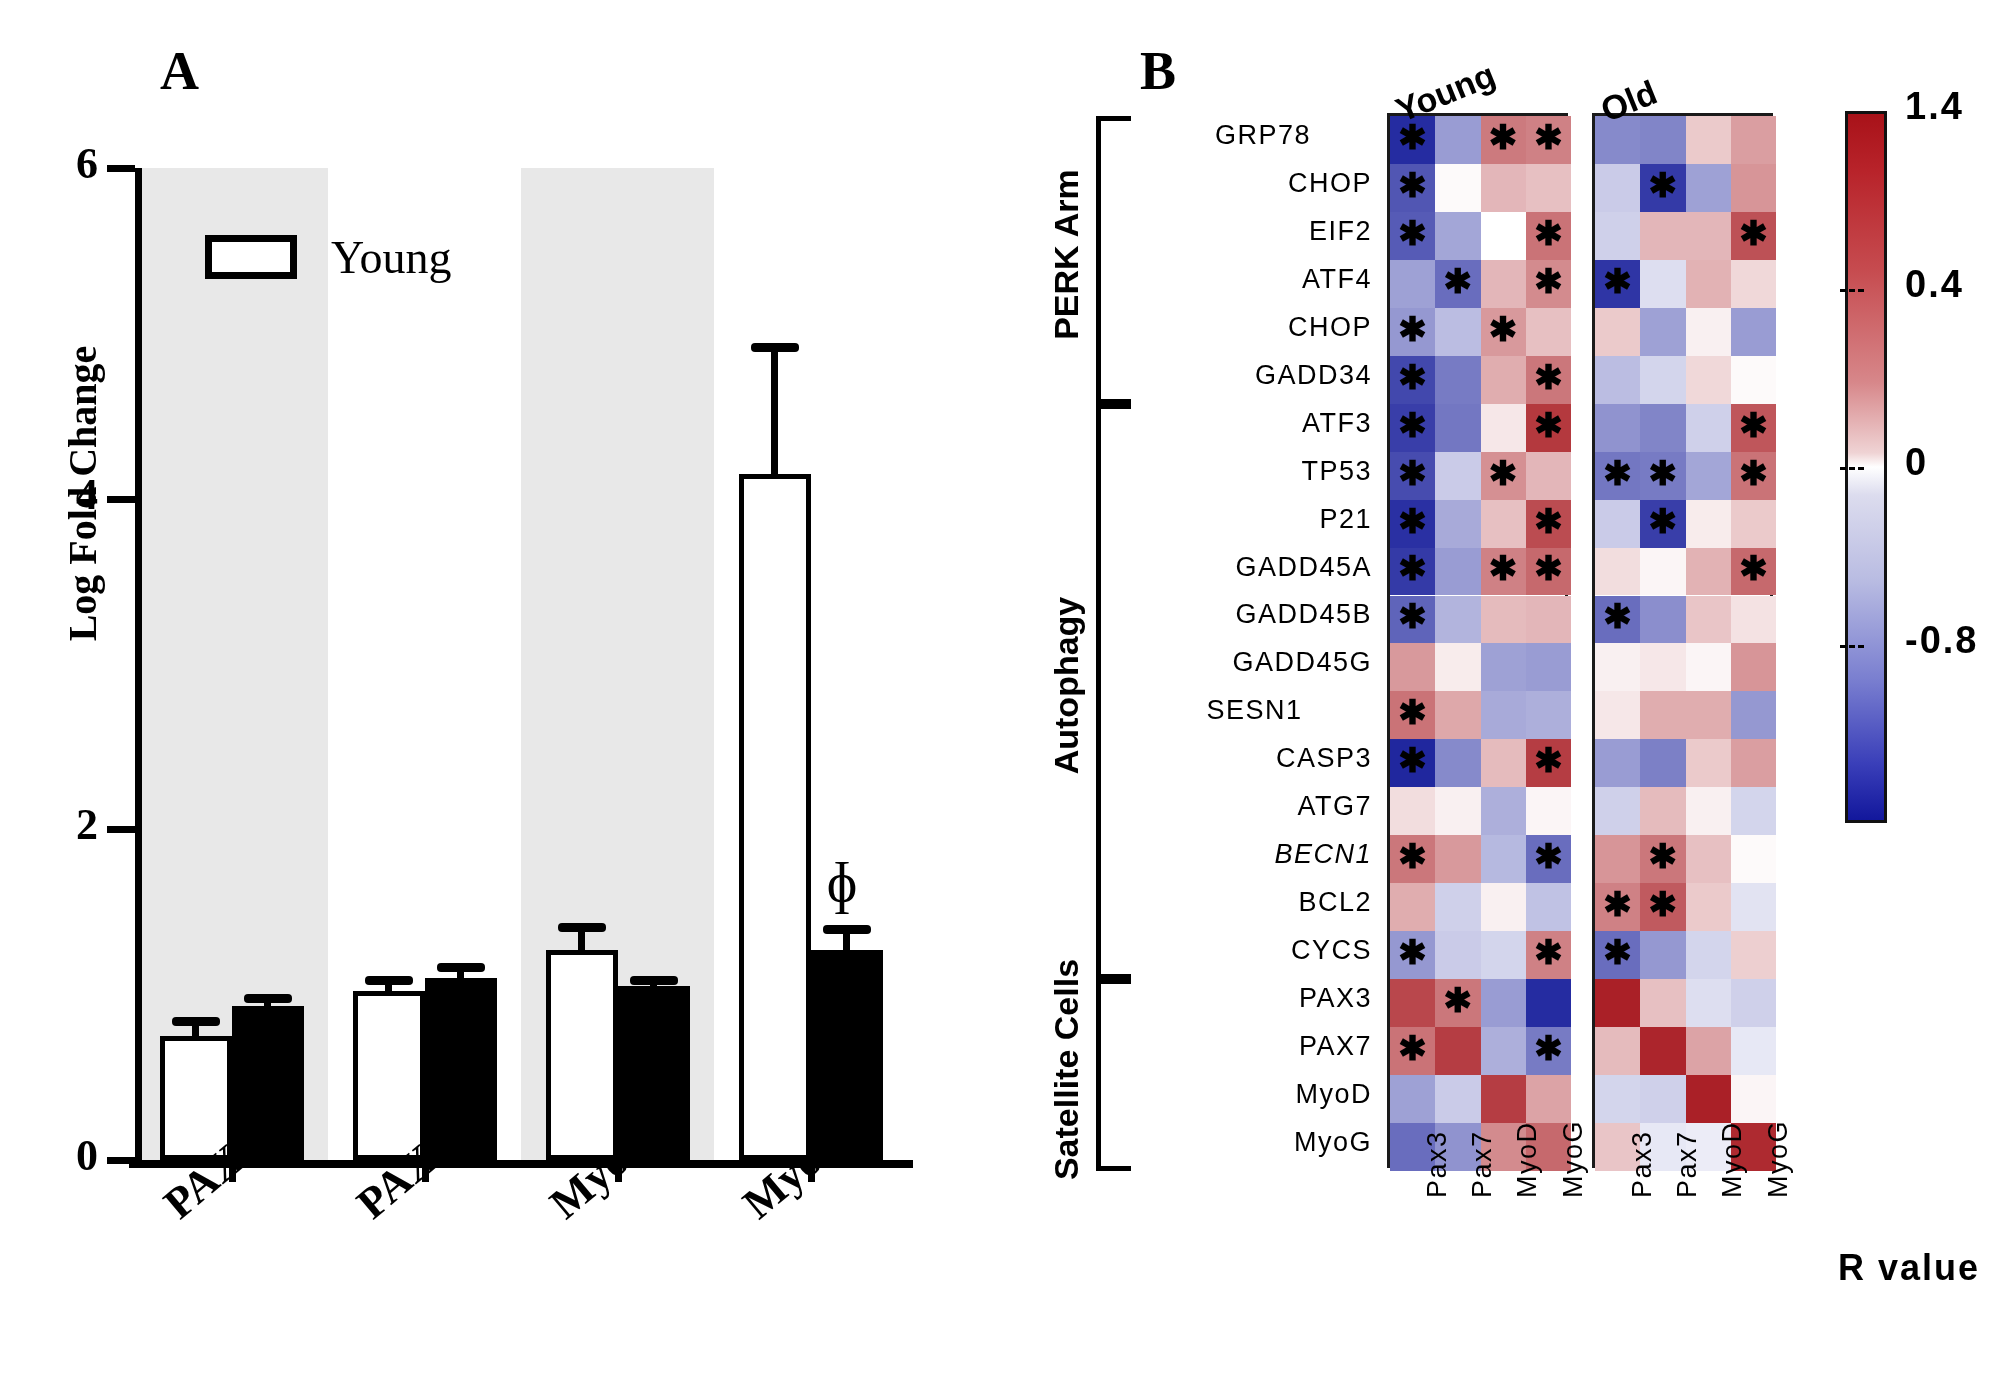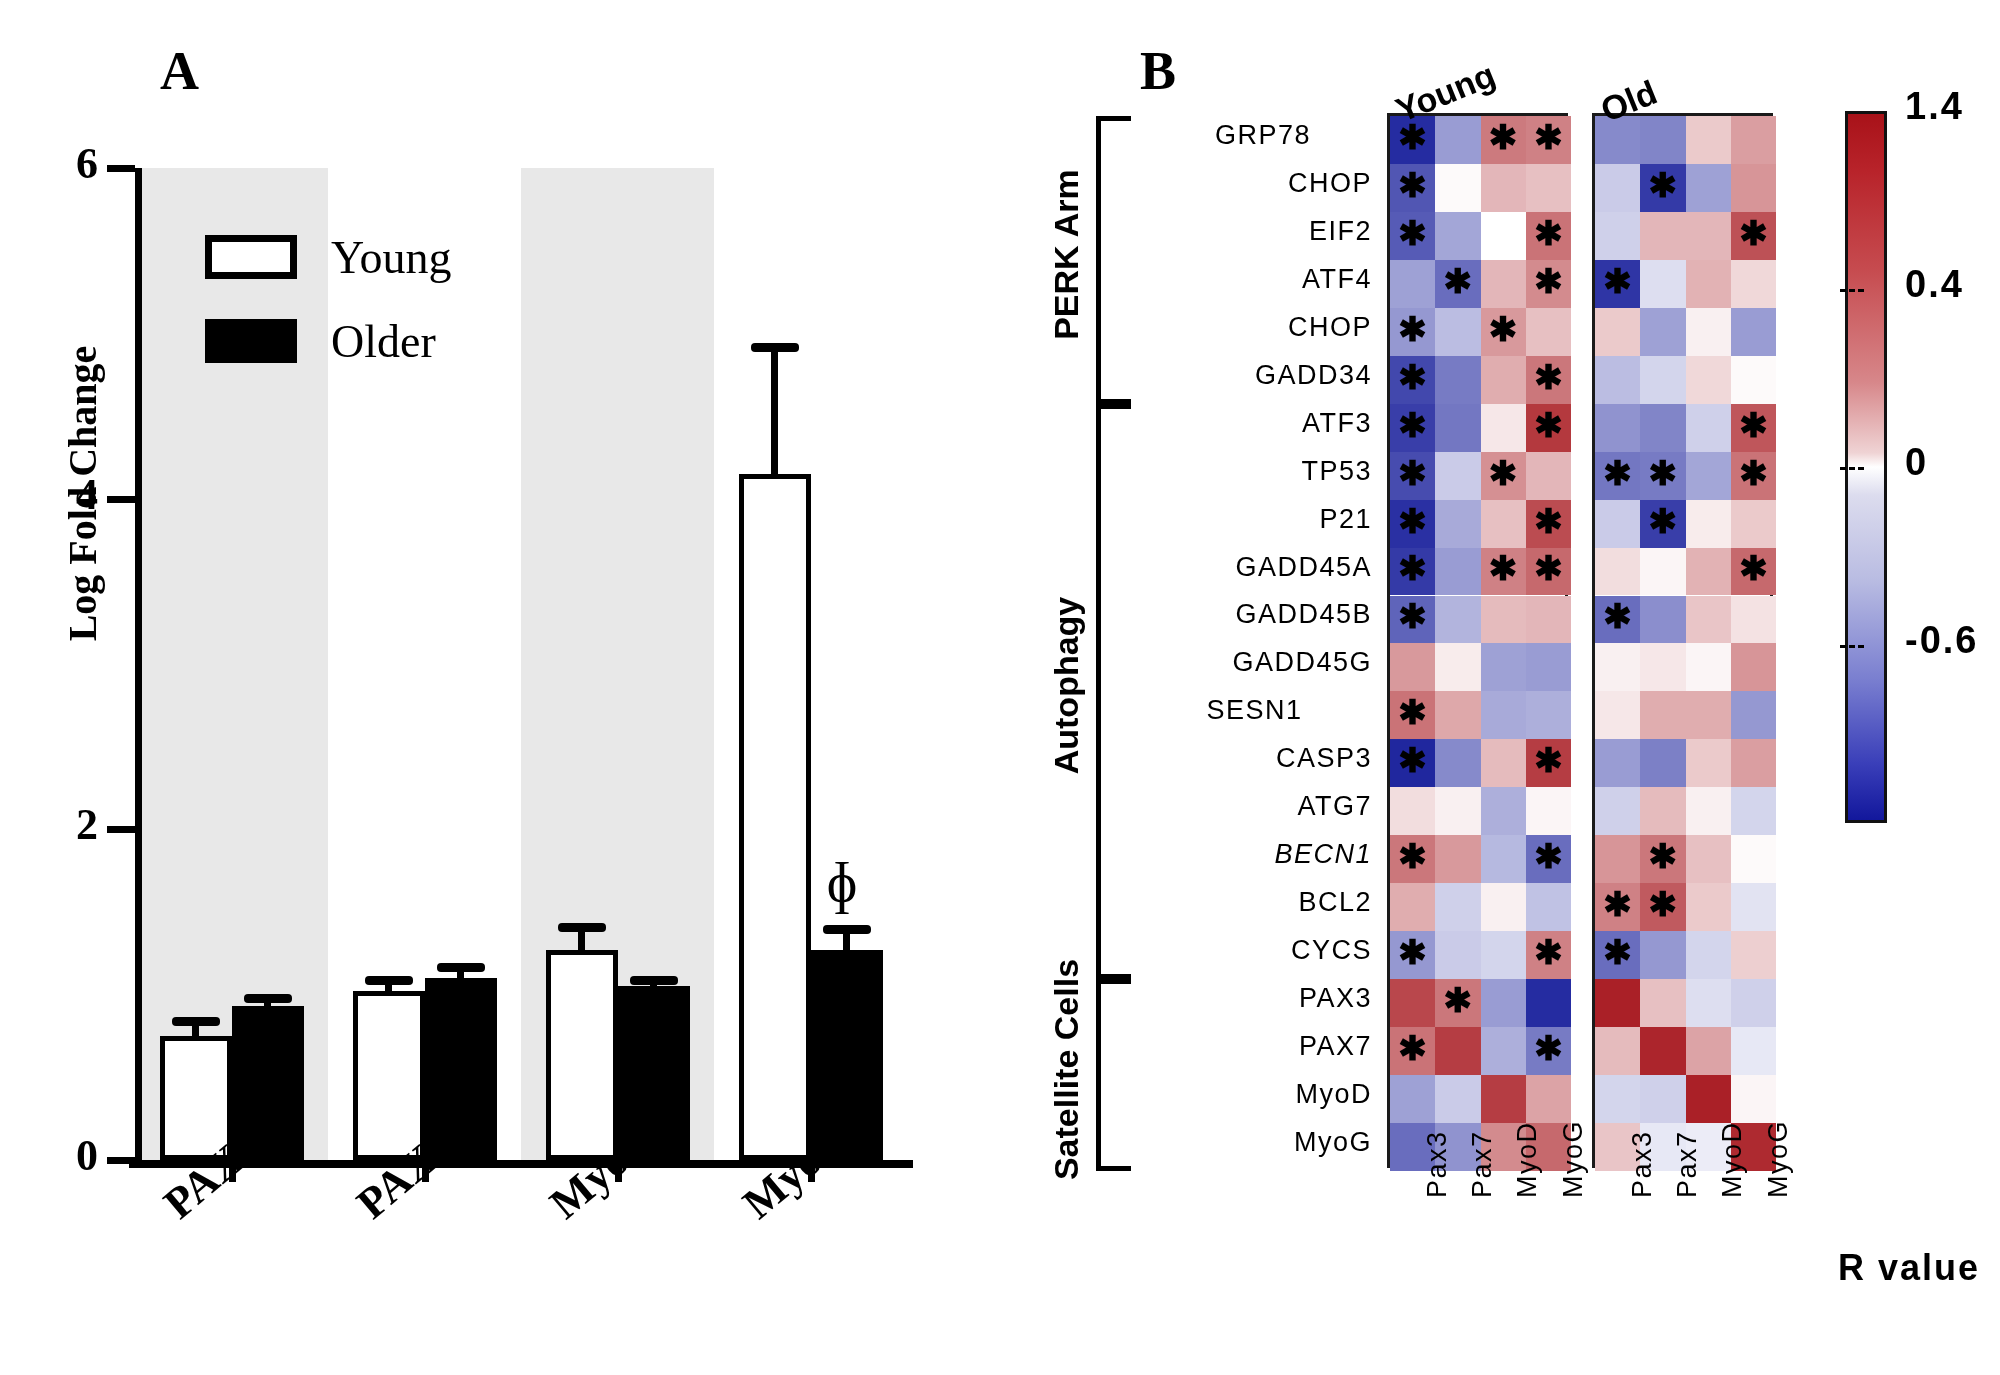--- a/index.html
+++ b/index.html
@@ -115,24 +115,20 @@
       <div class="band" style="left: 0px; width: 193px;"></div>
       <div class="band" style="left: 386px; width: 193px;"></div>
     </div>
   <div id="axis-y"></div>
   <div id="axis-x"></div>
 
   <div id="legend">
     <div class="legend-row">
       <div class="legend-swatch open"></div>
       <div class="legend-text">Young</div>
-    </div>
-    <div class="legend-row">
-      <div class="legend-swatch filled"></div>
-      <div class="legend-text">Older</div>
     </div>
   </div>
 <div class="ytick" style="top: 1157px;"></div>
     <div class="yticklabel" style="top: 1130px;">0</div>
     <div class="ytick" style="top: 826.333px;"></div>
     <div class="yticklabel" style="top: 799.333px;">2</div>
     <div class="ytick" style="top: 495.667px;"></div>
     <div class="yticklabel" style="top: 468.667px;">4</div>
     <div class="ytick" style="top: 165px;"></div>
     <div class="yticklabel" style="top: 138px;">6</div>
@@ -487,13 +483,13 @@
 <div class="bracket" style="left: 1096px; top: 403.7px; height: 565.4px;"></div>
 <div class="brlabel" style="left: 1066px; top: 666.4px; width: 260px; text-align: center; margin-left: -130px;">Autophagy</div>
 <div class="bracket" style="left: 1096px; top: 979.1px; height: 181.8px;"></div>
 <div class="brlabel" style="left: 1066px; top: 1050px; width: 260px; text-align: center; margin-left: -130px;">Satellite Cells</div>
 <div class="cblabel" style="top: 85px;">1.4</div>
 <div class="cbtick" style="top: 289px; border-top: 3px dashed rgb(0, 0, 0); height: 0px; background: none;"></div>
 <div class="cblabel" style="top: 263px;">0.4</div>
 <div class="cbtick" style="top: 467px; border-top: 3px dashed rgb(0, 0, 0); height: 0px; background: none;"></div>
 <div class="cblabel" style="top: 441px;">0</div>
 <div class="cbtick" style="top: 645px; border-top: 3px dashed rgb(0, 0, 0); height: 0px; background: none;"></div>
-<div class="cblabel" style="top: 619px;">-0.6</div>
+<div class="cblabel" style="top: 619px;">-0.8</div>
 
 </body></html>

